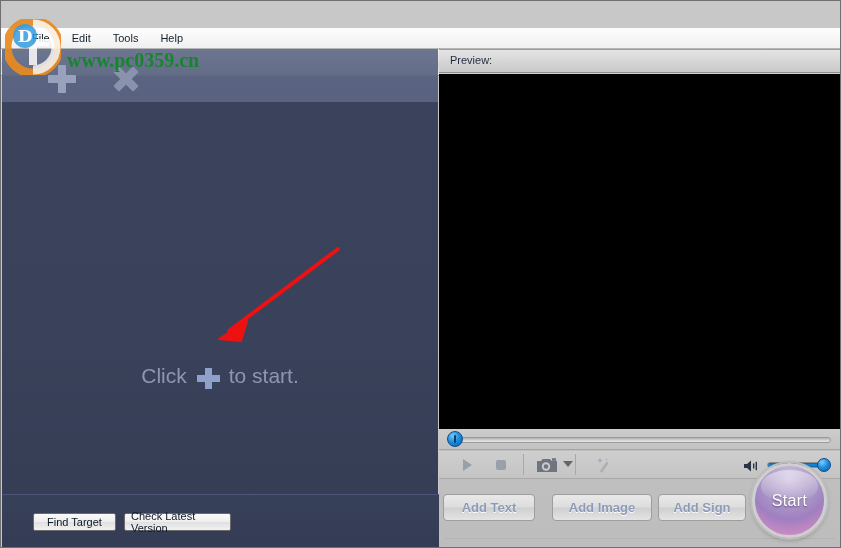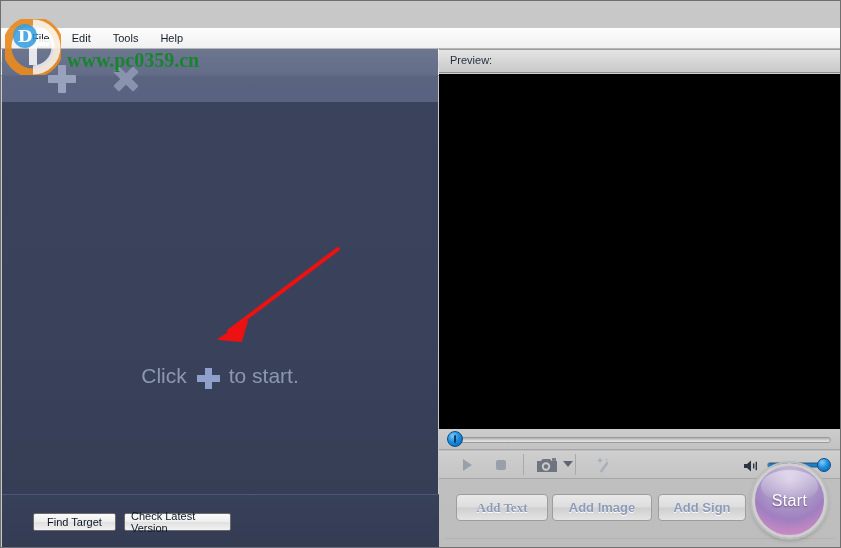--- a/index.html
+++ b/index.html
@@ -256,21 +256,21 @@
     position: absolute; top: 15px; height: 27px;
     background: linear-gradient(to bottom, #e9e9e9 0%, #dddddd 48%, #cfcfcf 52%, #e4e4e4 100%);
     border: 1px solid #9d9d9d;
     border-radius: 4px;
     font-size: 13px; font-weight: bold;
     color: #8c9bb8;
     text-shadow: 0 1px 0 #fdfdfd;
     display: flex; align-items: center; justify-content: center;
     box-sizing: border-box; cursor: pointer;
   }
-  #btn-add-text { left: 17px; width: 92px; font-family: Liberation Serif, serif; }
+  #btn-add-text { left: 4px; width: 92px; }
   #btn-add-image { left: 113px; width: 100px; }
   #btn-add-sign { left: 219px; width: 88px; }
 
   #hr-divider {
     position: absolute; left: 6px; top: 489px; width: 390px; height: 1px;
     background: #b3b3b3;
   }
 
   #btn-start {
     position: absolute; left: 751px; top: 462px;

